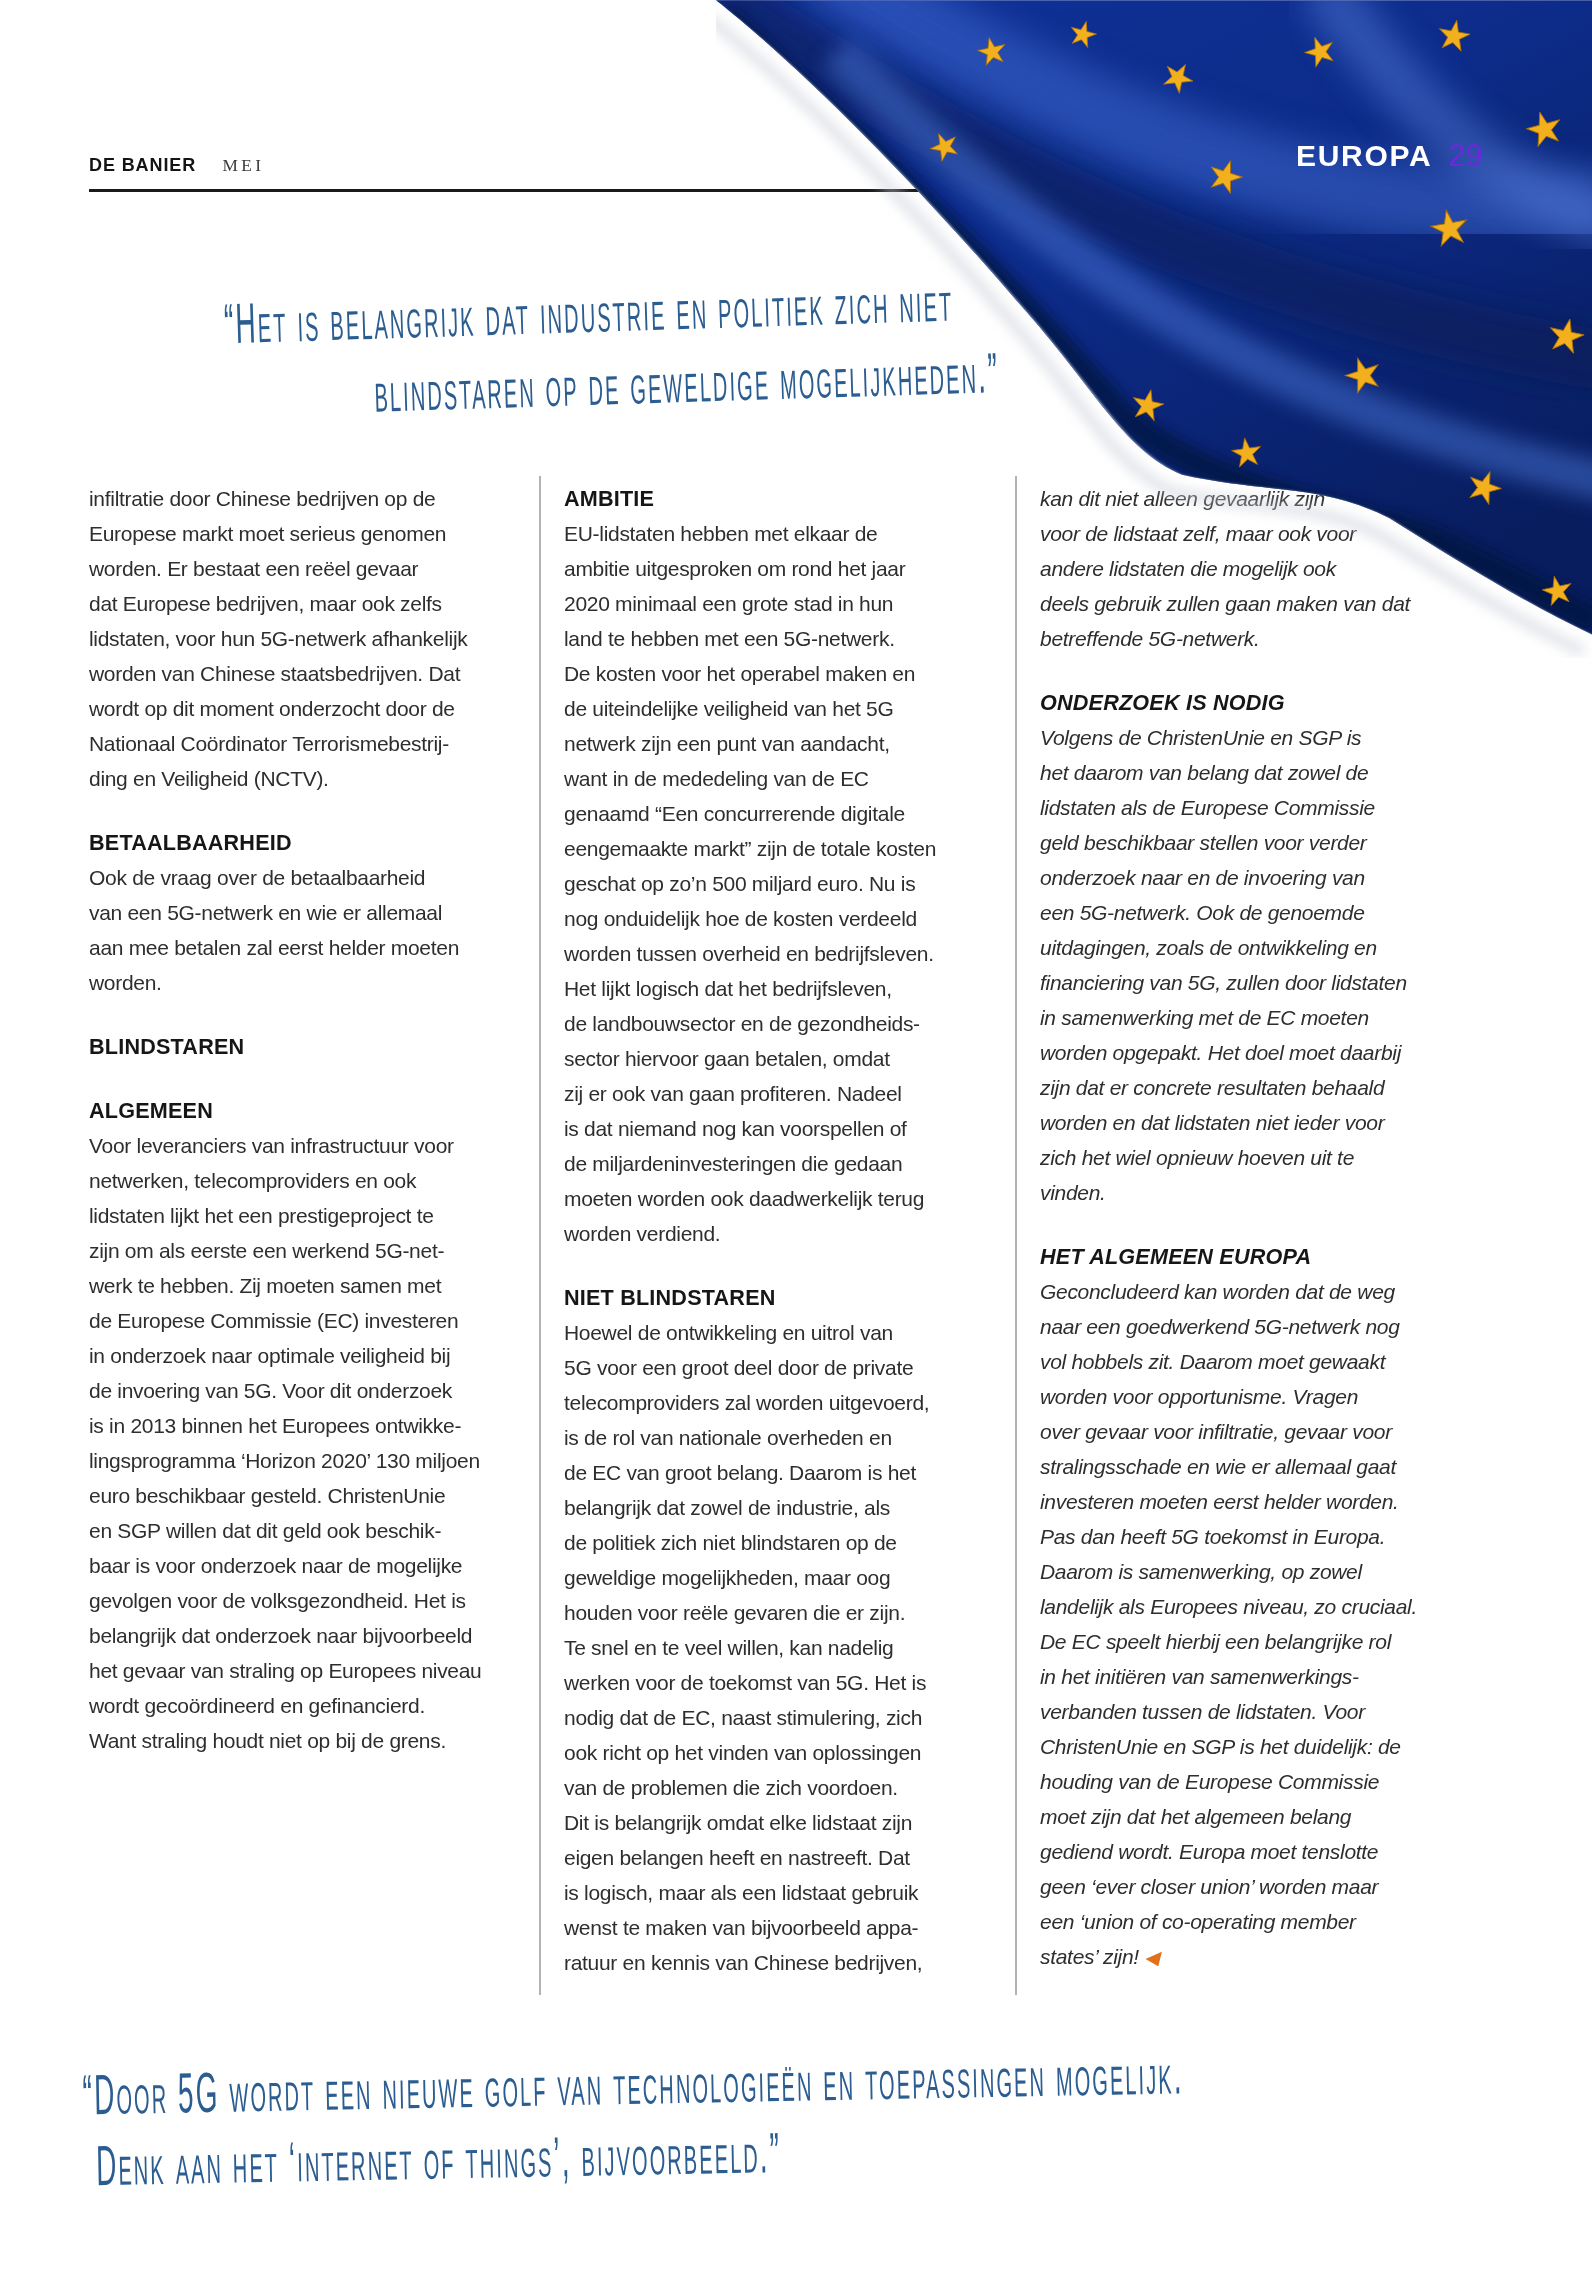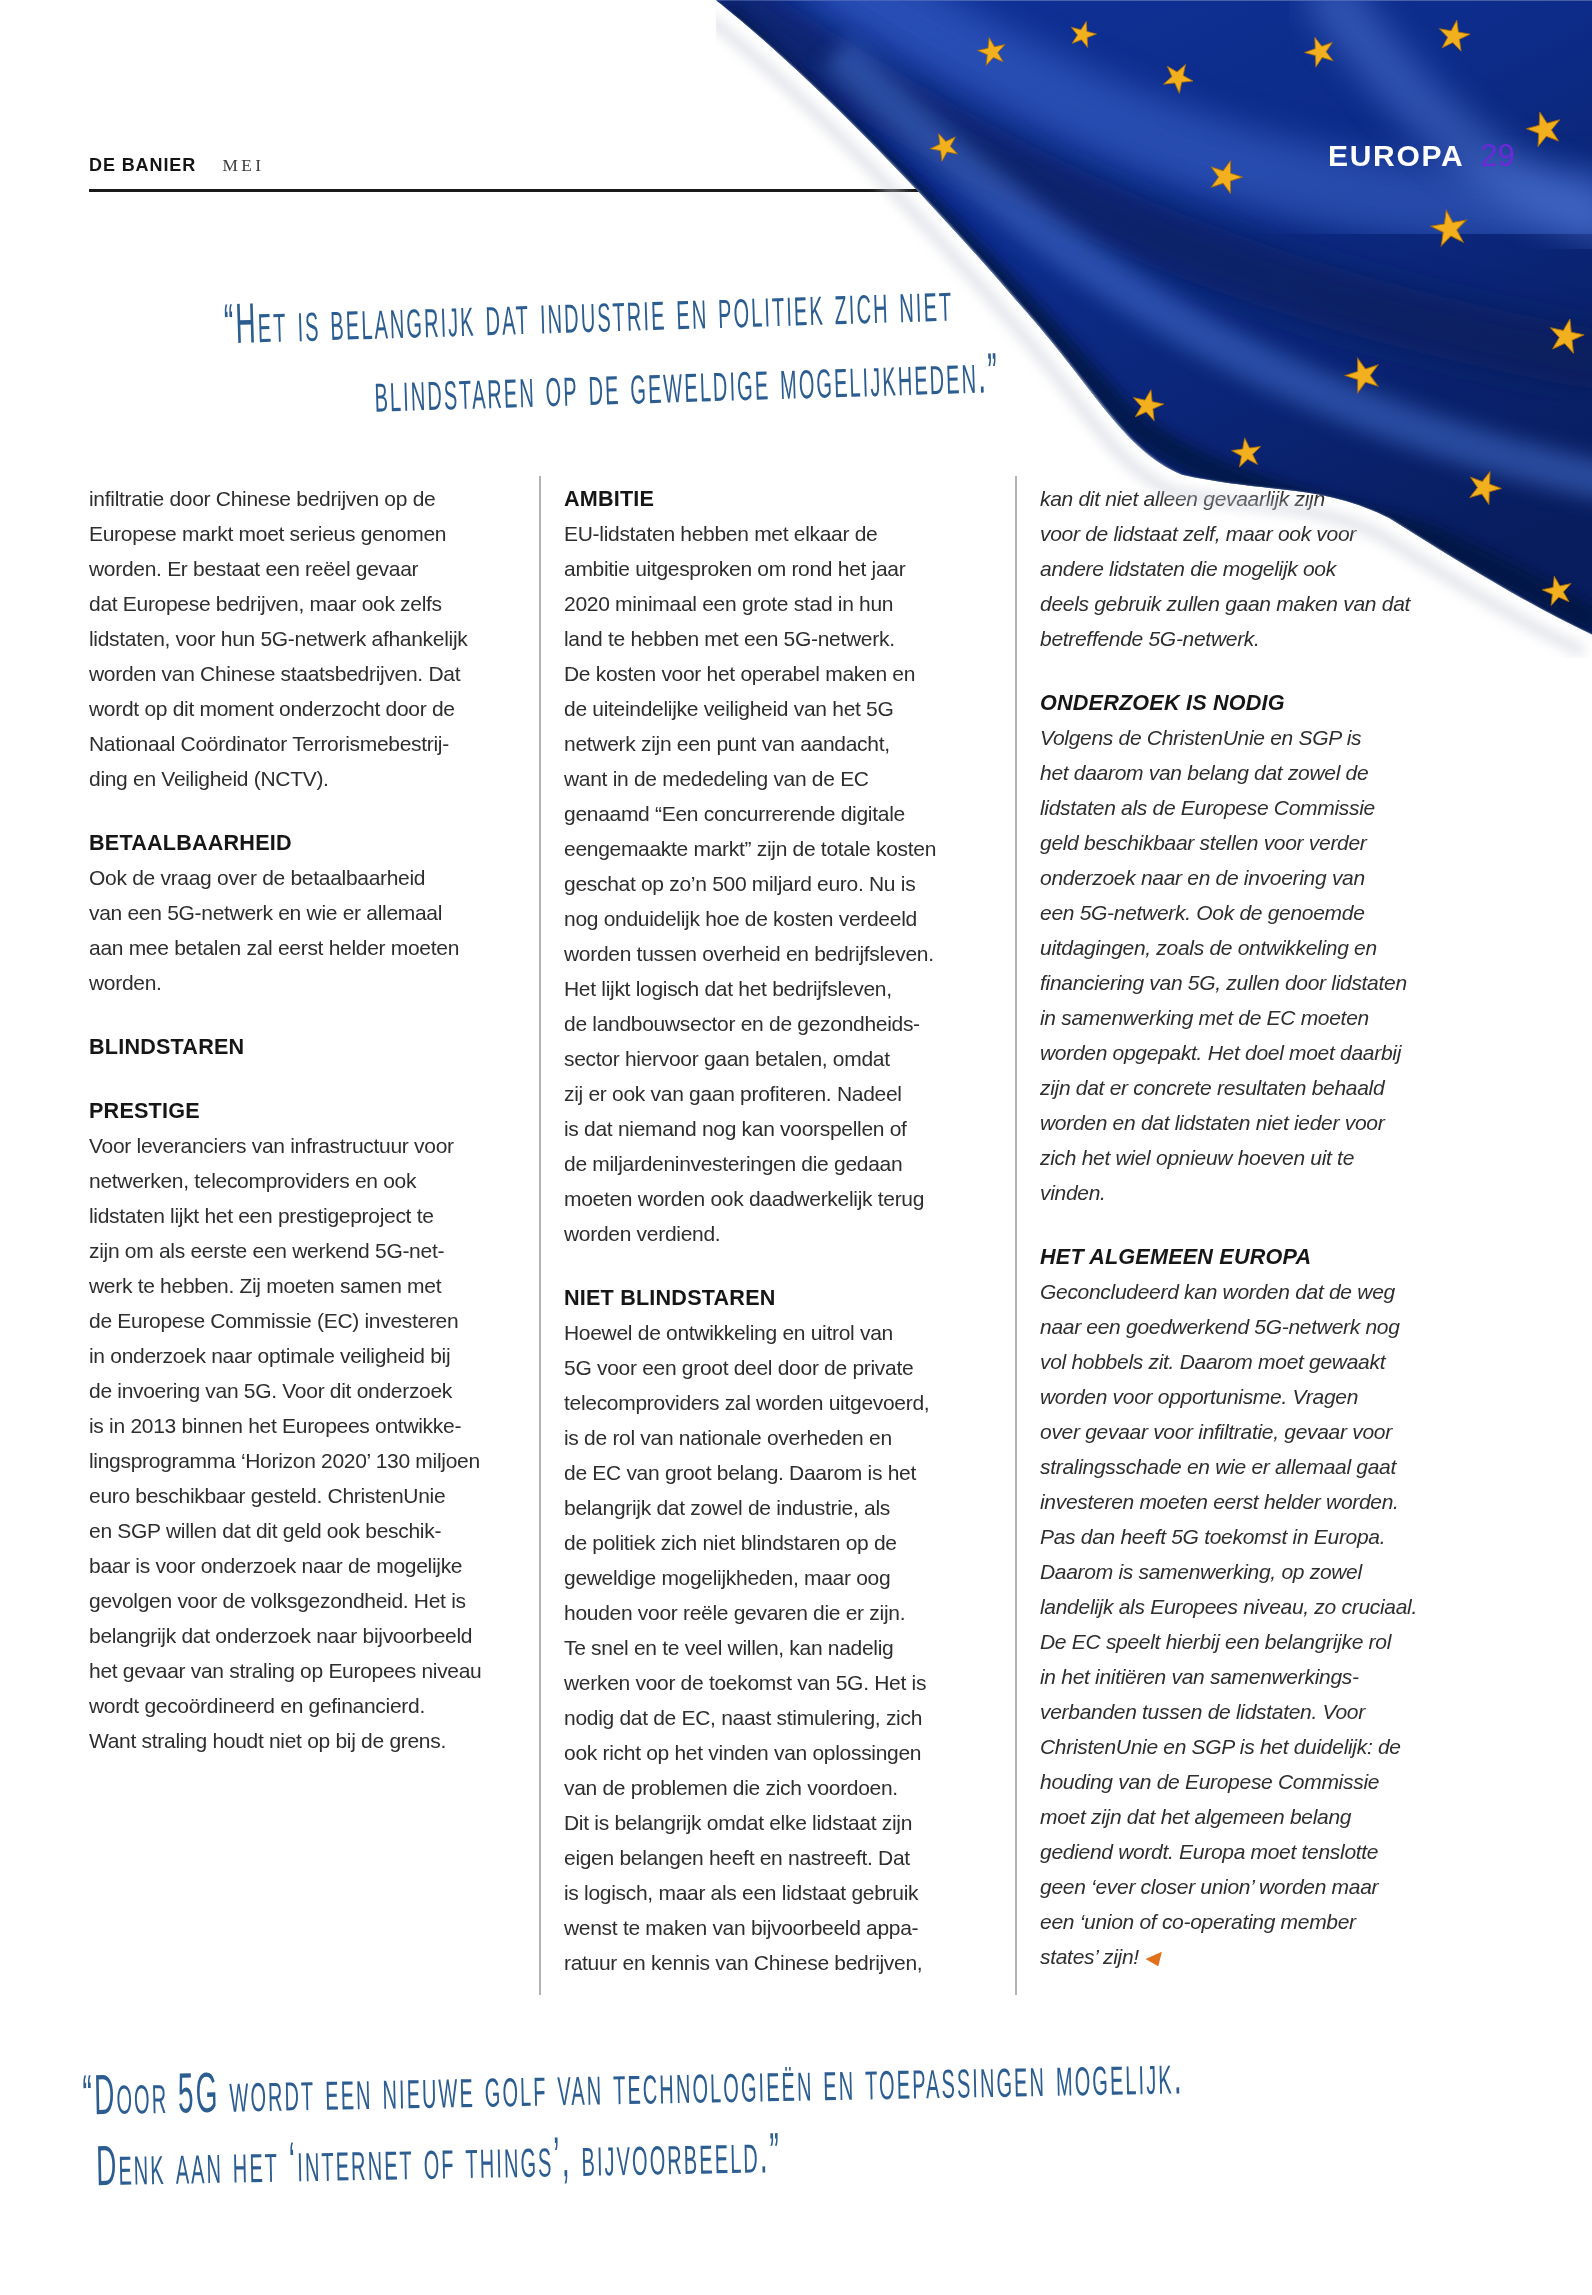--- a/index.html
+++ b/index.html
@@ -9,21 +9,21 @@
     background:#ffffff;
     overflow:hidden;
     font-family:"Liberation Sans", sans-serif;
   }
   
   .masthead{position:absolute;left:89px;top:155px;z-index:1;white-space:nowrap;}
   .brand{font-size:18px;font-weight:bold;letter-spacing:0.9px;color:#141414;}
   .issue{font-family:"Liberation Serif", serif;font-size:17.3px;letter-spacing:3.5px;color:#3c3c3c;margin-left:22.4px;}
   .head-rule{position:absolute;left:89px;top:189px;width:1098px;height:2.6px;background:#1a1a1a;z-index:1;}
   .section-head{position:absolute;left:1296px;top:138px;z-index:5;white-space:nowrap;}
-  .section-name{font-size:30px;font-weight:bold;letter-spacing:1.7px;color:#ffffff;margin-left:32px;}
+  .section-name{font-size:30px;font-weight:bold;letter-spacing:1.7px;color:#ffffff;}
   .page-num{font-size:31px;font-weight:400;color:#6d28d9;margin-left:12px;}
   
   #flag{position:absolute;top:0;right:0;z-index:3;}
   
   .pullquote{position:absolute;z-index:2;color:#2c5d91;}
   .pq-top{left:223px;top:290px;transform:rotate(-1.8deg);transform-origin:left top;}
   .pq-bottom{left:82px;top:2061px;transform:rotate(-1.1deg);transform-origin:left top;}
   .pq-line{
     font-family:"Liberation Sans", sans-serif;
     font-variant:small-caps;
@@ -139,21 +139,21 @@
 worden van Chinese staatsbedrijven. Dat
 wordt op dit moment onderzocht door de
 Nationaal Coördinator Terrorismebestrij-
 ding en Veiligheid (NCTV).</p>
       <h3>BETAALBAARHEID</h3>
       <p>Ook de vraag over de betaalbaarheid
 van een 5G-netwerk en wie er allemaal
 aan mee betalen zal eerst helder moeten
 worden.</p>
       <h3>BLINDSTAREN</h3>
-      <h3>PRESTIGE</h3>
+      <h3>ALGEMEEN</h3>
       <p>Voor leveranciers van infrastructuur voor
 netwerken, telecomproviders en ook
 lidstaten lijkt het een prestigeproject te
 zijn om als eerste een werkend 5G-net-
 werk te hebben. Zij moeten samen met
 de Europese Commissie (EC) investeren
 in onderzoek naar optimale veiligheid bij
 de invoering van 5G. Voor dit onderzoek
 is in 2013 binnen het Europees ontwikke-
 lingsprogramma ‘Horizon 2020’ 130 miljoen

